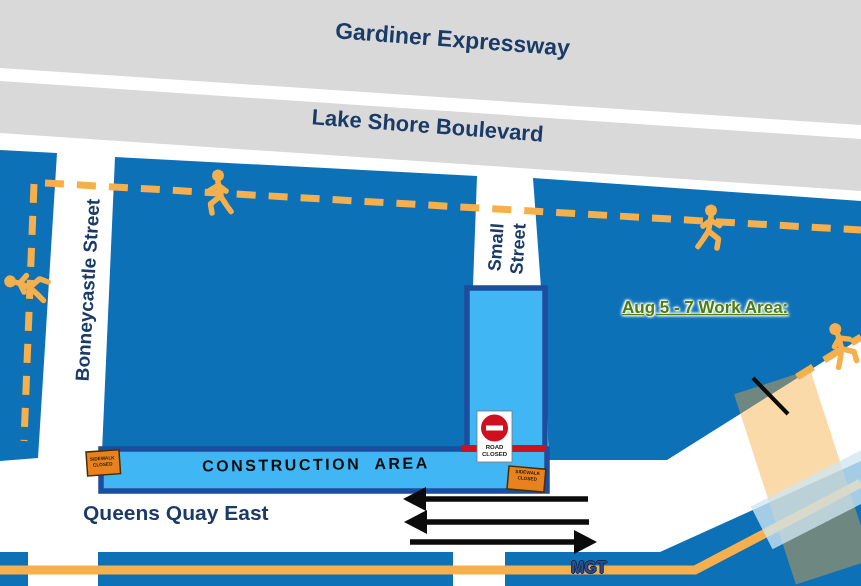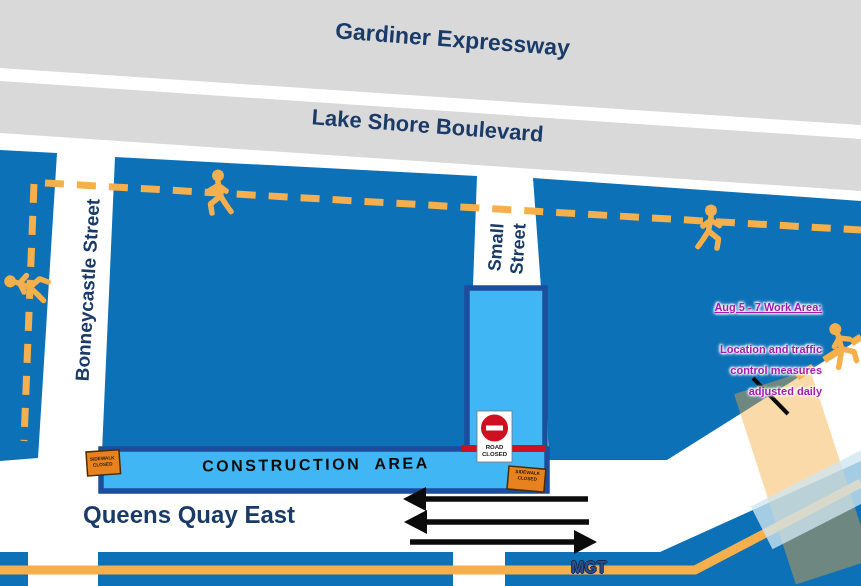--- a/index.html
+++ b/index.html
@@ -22,24 +22,24 @@
   .arrow-head{fill:#0b0b0b;}
   .sign-orange{fill:var(--sign-orange,#e8821e);stroke:#4a2c00;stroke-width:1.5;}
 
   .hwy-lbl{font-size:23px;text-align:center;transform:rotate(4.3deg);}
   .bonney-lbl{left:-22px;top:279px;width:220px;font-size:19px;text-align:center;
        transform:rotate(-86.5deg);}
   .small-lbl{left:447px;top:226px;width:120px;font-size:18px;line-height:22px;text-align:center;
        transform:rotate(-86deg);}
   .constr-lbl{left:190px;top:456px;width:252px;font-size:16px;letter-spacing:2.5px;color:#0b0b0b;
        text-align:center;white-space:pre;transform:rotate(-0.8deg);}
-  .qq-lbl{left:83px;top:501px;font-size:24px;}
+  .qq-lbl{left:83px;top:501px;font-size:21px;}
   .mgt-lbl{left:571px;top:559px;font-size:16px;color:#2a4f8a;
        text-shadow:1px 0 0 #11294f,-1px 0 0 #11294f,0 1px 0 #11294f,0 -1px 0 #11294f;text-align:right;}
-  .note{left:622px;top:276px;width:200px;text-align:right;color:#a21caf;font-size:11px;
+  .note{left:622px;top:276px;width:200px;text-align:left;color:#4d7c0f;font-size:17px;
        line-height:21px;
        text-shadow:0 0 3px #fff,0 0 3px #fff,0 0 5px #fff,1px 1px 2px #fff,-1px -1px 2px #fff;}
   .note .head{text-decoration:underline;}
   .sign-txt{font-size:4.7px;line-height:5.8px;text-align:center;color:#2b1a05;font-weight:bold;}
   .rc-txt{left:477px;top:444px;width:35px;font-size:6px;line-height:7px;text-align:center;
        color:#111;font-weight:bold;z-index:3;position:absolute;white-space:pre-line;}
 </style>
 </head>
 <body>
 
@@ -120,23 +120,20 @@
   <div class="lbl hwy-lbl" style="left:300px;top:113px;width:255px;font-size:22px;">Lake Shore Boulevard</div>
   <div class="lbl bonney-lbl">Bonneycastle Street</div>
   <div class="lbl small-lbl">Small
 Street</div>
   <div class="lbl constr-lbl">CONSTRUCTION  AREA</div>
   <div class="lbl qq-lbl">Queens Quay East</div>
   <div class="lbl mgt-lbl">MGT</div>
 
   <div class="lbl note">
     <div class="head">Aug 5 - 7 Work Area:</div>
-    <div>Location and traffic
-control measures
-adjusted daily</div>
   </div>
 
   <div class="rc-txt">ROAD
 CLOSED</div>
   <div class="lbl sign-txt" style="left:86px;top:456px;width:33px;transform:rotate(-4deg);">SIDEWALK
 CLOSED</div>
   <div class="lbl sign-txt" style="left:509px;top:470px;width:37px;transform:rotate(5deg);">SIDEWALK
 CLOSED</div>
 
 </div>

